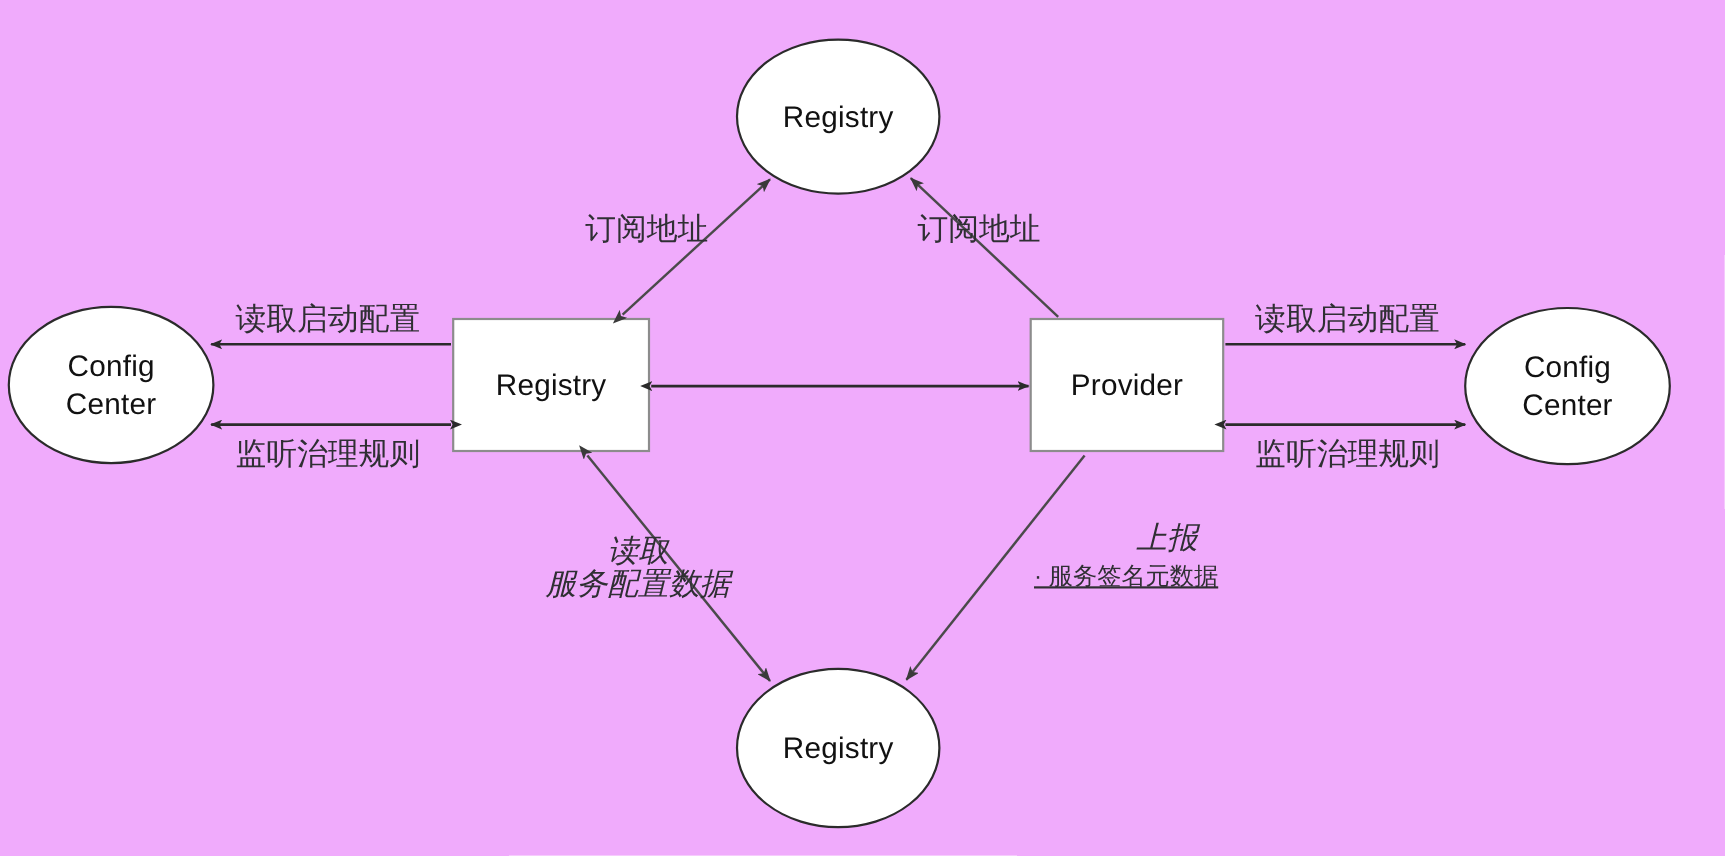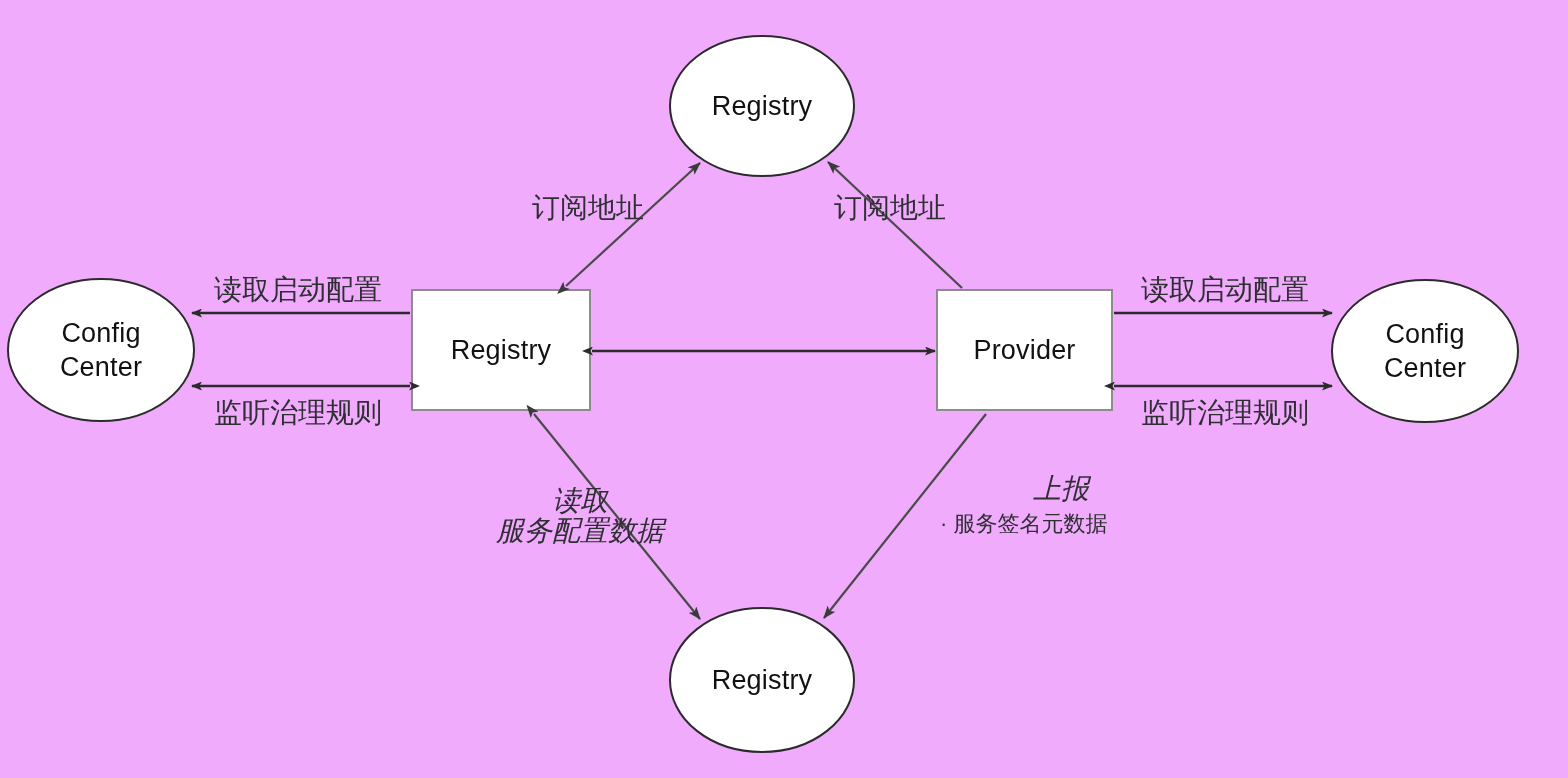--- a/index.html
+++ b/index.html
@@ -69,20 +69,21 @@
     font-style: italic;
   }
   .bullet-list {
     position: absolute;
     color: #2f2f33;
     font-size: 22px;
     line-height: 32px;
   }
   .bullet-list div {
     white-space: nowrap;
+    text-decoration: underline;
   }
 </style>
 </head>
 <body>
 
 <div id="diagram-canvas">
 
   <svg id="diagram-svg" viewBox="0 0 1568 778">
     <defs>
       <marker id="arrow-end" markerWidth="11" markerHeight="9" refX="10" refY="4.5" orient="auto" markerUnits="userSpaceOnUse">

